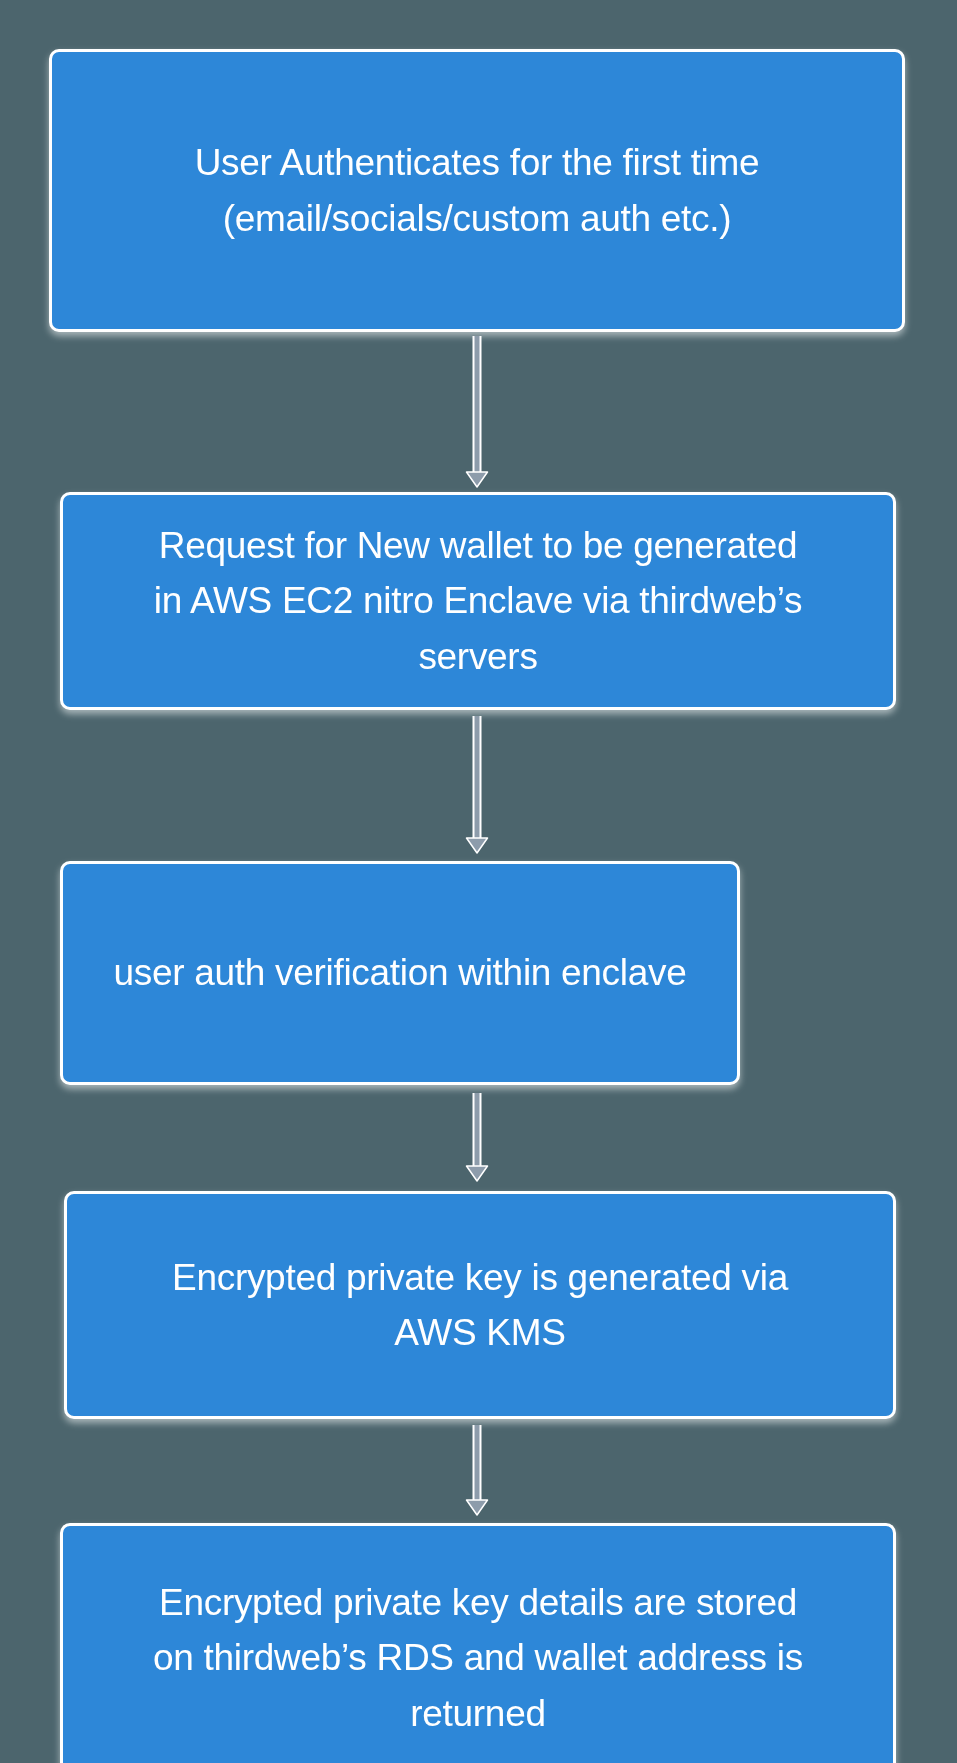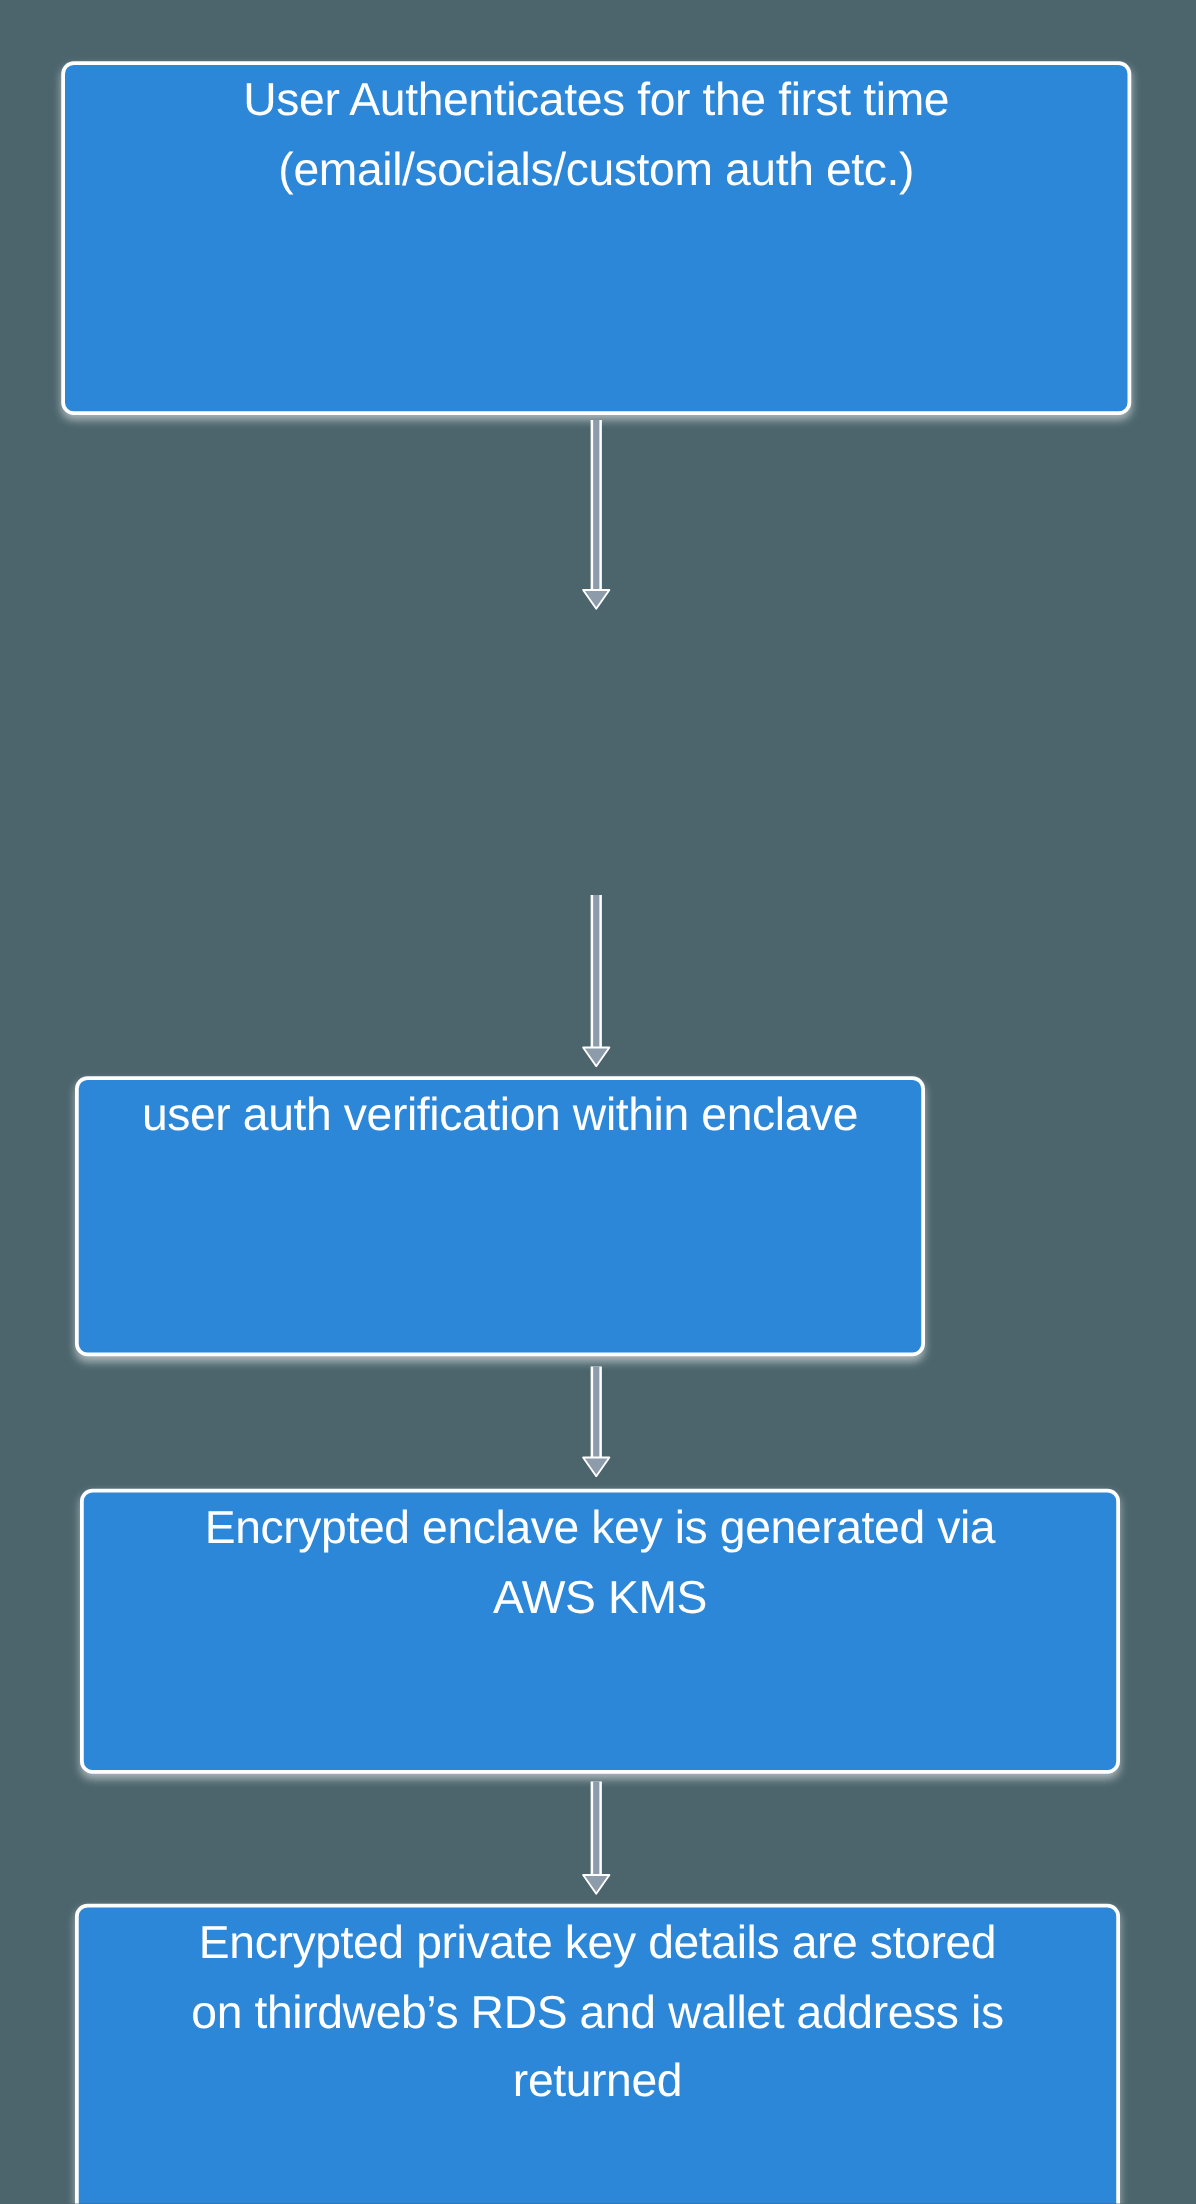--- a/index.html
+++ b/index.html
@@ -16,20 +16,21 @@
     font-family: "Liberation Sans", "DejaVu Sans", sans-serif;
   }
   .node {
     position: absolute;
     box-sizing: border-box;
     background: #2d87d8;
     border: 3px solid #ffffff;
     border-radius: 10px;
     box-shadow: 0 4px 7px rgba(246, 249, 250, 0.55);
     display: flex;
+    align-items: center;
     justify-content: center;
     text-align: center;
   }
   .node-label {
     color: #ffffff;
     font-size: 37px;
     line-height: 1.5;
     letter-spacing: -0.3px;
     white-space: pre-line;
     padding: 0 20px;
@@ -59,39 +60,44 @@
     <div class="node-label">User Authenticates for the first time
 (email/socials/custom auth etc.)</div>
   </div>
 
   <svg class="arrow arrow-1" width="30" height="152" viewBox="0 0 30 152" aria-hidden="true">
     <line x1="15" y1="0" x2="15" y2="138" stroke="#ffffff" stroke-width="9"></line>
     <line x1="15" y1="0" x2="15" y2="138" stroke="#8d9cab" stroke-width="5"></line>
     <polygon points="4.5,136 25.5,136 15,151" fill="#8d9cab" stroke="#ffffff" stroke-width="1.5" stroke-linejoin="round"></polygon>
   </svg>
 
+  <div class="node node-2">
+    <div class="node-label">Request for New wallet to be generated
+in AWS EC2 nitro Enclave via thirdweb’s
+servers</div>
+  </div>
 
   <svg class="arrow arrow-2" width="30" height="138" viewBox="0 0 30 138" aria-hidden="true">
     <line x1="15" y1="0" x2="15" y2="124" stroke="#ffffff" stroke-width="9"></line>
     <line x1="15" y1="0" x2="15" y2="124" stroke="#8d9cab" stroke-width="5"></line>
     <polygon points="4.5,122 25.5,122 15,137" fill="#8d9cab" stroke="#ffffff" stroke-width="1.5" stroke-linejoin="round"></polygon>
   </svg>
 
   <div class="node node-3">
     <div class="node-label">user auth verification within enclave</div>
   </div>
 
   <svg class="arrow arrow-3" width="30" height="89" viewBox="0 0 30 89" aria-hidden="true">
     <line x1="15" y1="0" x2="15" y2="75" stroke="#ffffff" stroke-width="9"></line>
     <line x1="15" y1="0" x2="15" y2="75" stroke="#8d9cab" stroke-width="5"></line>
     <polygon points="4.5,73 25.5,73 15,88" fill="#8d9cab" stroke="#ffffff" stroke-width="1.5" stroke-linejoin="round"></polygon>
   </svg>
 
   <div class="node node-4">
-    <div class="node-label">Encrypted enclave key is generated via
+    <div class="node-label">Encrypted private key is generated via
 AWS KMS</div>
   </div>
 
   <svg class="arrow arrow-4" width="30" height="91" viewBox="0 0 30 91" aria-hidden="true">
     <line x1="15" y1="0" x2="15" y2="77" stroke="#ffffff" stroke-width="9"></line>
     <line x1="15" y1="0" x2="15" y2="77" stroke="#8d9cab" stroke-width="5"></line>
     <polygon points="4.5,75 25.5,75 15,90" fill="#8d9cab" stroke="#ffffff" stroke-width="1.5" stroke-linejoin="round"></polygon>
   </svg>
 
   <div class="node node-5">

